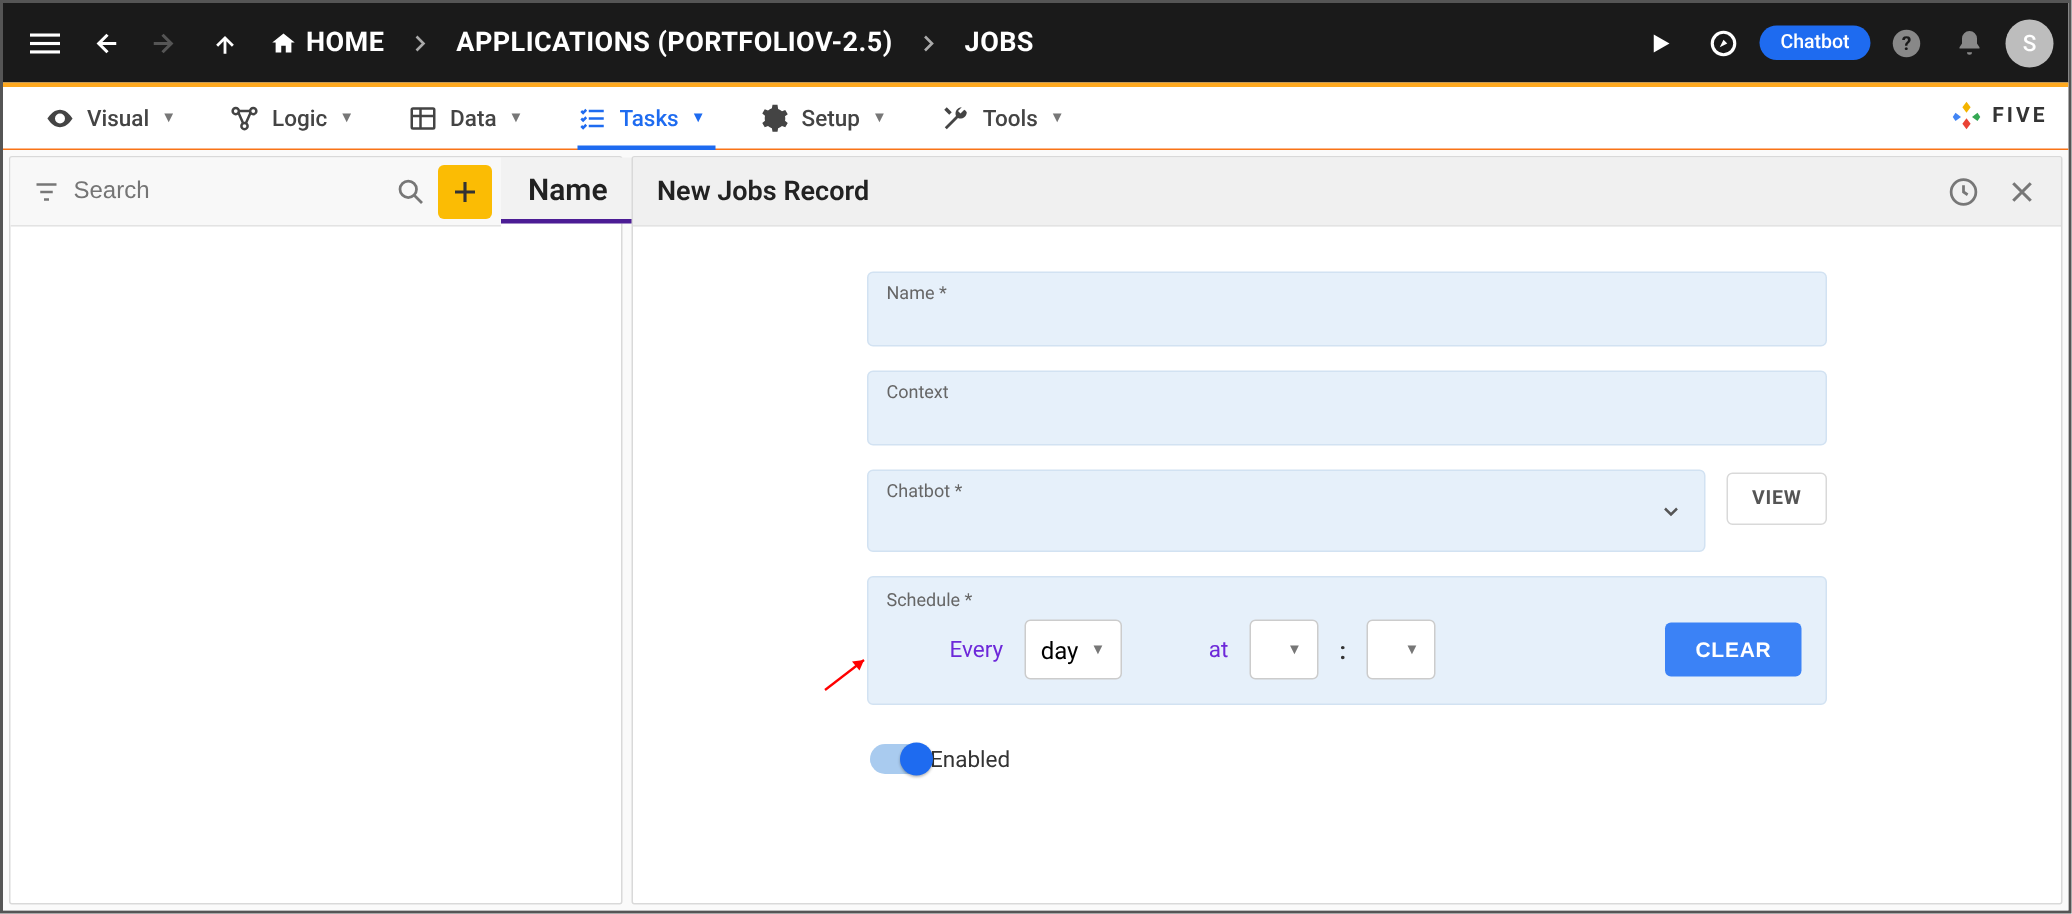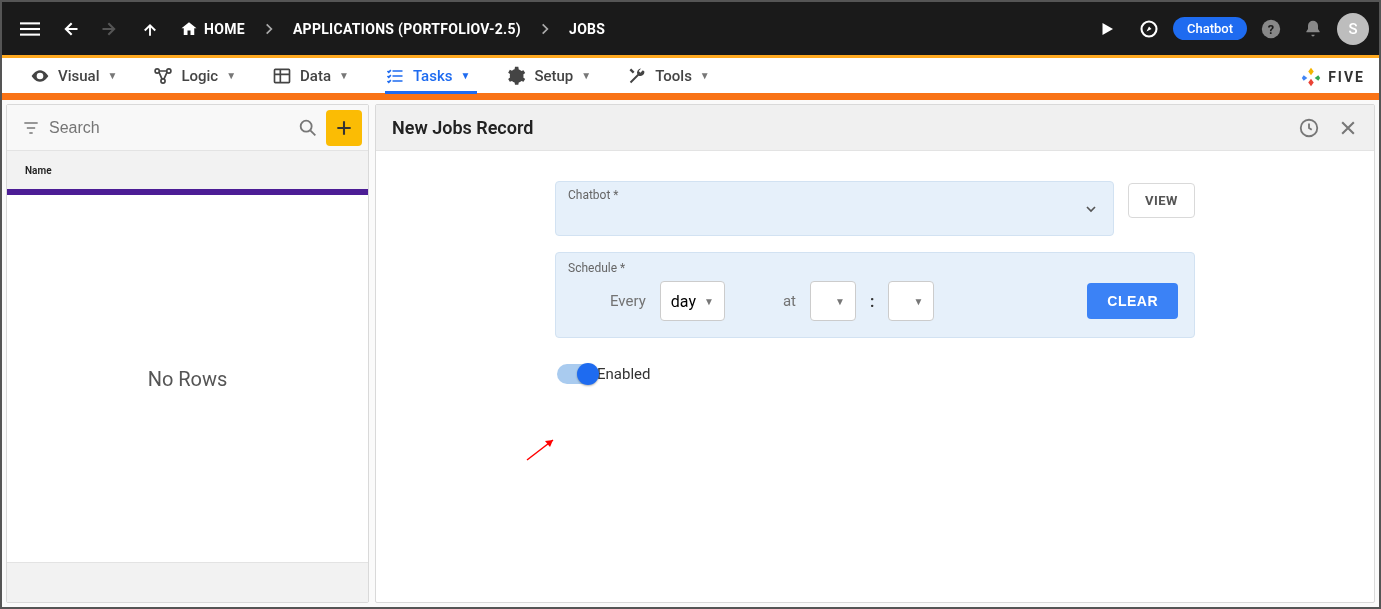--- a/index.html
+++ b/index.html
@@ -7,75 +7,75 @@
   body { border: 2px solid #555; position: relative; }
 
   
   .topbar {
     height: 53px; background: #1a1a1a; display: flex; align-items: center;
     color: #fff; padding: 0 10px;
   }
   .topbar-left { display: flex; align-items: center; gap: 4px; }
   .icon-btn { width: 36px; height: 36px; display:flex; align-items:center; justify-content:center; color:#fff; cursor:pointer; }
   .icon-btn.disabled { color:#555; }
-  .crumb { display:flex; align-items:center; font-size:14px; font-weight:700; letter-spacing:0.3px; color:#fff; padding: 0 8px; height:36px; cursor:pointer; }
+  .crumb { display:flex; align-items:center; font-size:18px; font-weight:700; letter-spacing:0.3px; color:#fff; padding: 0 8px; height:36px; cursor:pointer; }
   .crumb .home-ico { margin-right:6px; }
   .chev { width:24px; display:flex; align-items:center; justify-content:center; color:#aaa; }
   .topbar-right { margin-left:auto; display:flex; align-items:center; gap:6px; }
   .chatbot-btn {
     background:#1e6bf0; color:#fff; font-size:13px; font-weight:500;
     padding: 4px 14px; border-radius: 14px; cursor:pointer;text-align:center;
   }
   .avatar-circle {
     width:32px; height:32px; border-radius:50%; background:#bdbdbd; color:#fff;
     display:flex; align-items:center; justify-content:center; font-size:15px; font-weight:500;
   }
   .orange-strip { height:3px; background:#ffa91f; }
 
   
   .tabsbar {
     height:42px; display:flex; align-items:center; padding: 0 10px; position:relative;
-    border-bottom: 7px solid #f97316;
+    border-bottom: 1px solid #f97316;
   }
   .tab-item {
     display:flex; align-items:center; gap:8px; padding: 0 18px; height:100%;
     color:#444; font-size:15px; cursor:pointer; font-weight:500;
   }
   .tab-item.active { color:#1e6bf0; }
   .tab-item.active::after {
     content:""; position:absolute; bottom:-1px; height:3px; background:#1e6bf0;
     width:92px;
   }
   .tri { font-size:10px; color:#777; }
   .tab-item.active .tri { color:#1e6bf0; }
   .logo-right { position:absolute; right:14px; top:8px; display:flex; align-items:center; gap:6px; font-weight:700; letter-spacing:2px; color:#333; font-size:14px;}
   .logo-right svg { width:22px; height:22px; }
 
   
   .workspace { display:flex; height: calc(609px - 53px - 3px - 42px - 4px); padding: 4px; gap:6px; background:#fafafa;}
   .panel { border:1px solid #d9d9d9; background:#fff; border-radius:2px; }
 
   
-  .left-panel { width:363px; display:flex; flex-direction:column; }
+  .left-panel { width:409px; display:flex; flex-direction:row; }
   .search-row {
     height:46px; display:flex; align-items:center; padding: 0 6px; border-bottom:1px solid #e3e3e3;
     background:#f8f8f8;
   }
   .filter-ico, .search-ico { width:36px; height:36px; display:flex; align-items:center; justify-content:center; color:#777; cursor:pointer; }
   .search-input {
     flex:1; border:none; background:transparent; font-size:16px; color:#333; outline:none;
   }
   .add-btn {
     width:36px; height:36px; border-radius:4px; background:#fbbc04; color:#333;
     display:flex; align-items:center; justify-content:center; font-size:24px; font-weight:400; cursor:pointer;
   }
   .col-header {
     height:44px; display:flex; align-items:center; padding: 0 18px;
-    background:#f2f2f2; font-size:10px; font-weight:600; color:#222;
-    border-bottom: 6px solid #4c1d95;
+    background:#f2f2f2; font-size:20px; font-weight:600; color:#222;
+    border-bottom: 3px solid #4c1d95;
   }
   .list-body {
     flex:1; display:flex; align-items:center; justify-content:center;
     color:#555; font-size:20px;
   }
   .left-footer { height:40px; background:#f2f2f2; border-top:1px solid #e3e3e3; }
 
   
   .right-panel { flex:1; display:flex; flex-direction:column; }
   .detail-header {
@@ -105,21 +105,21 @@
     border:1px solid #d9d9d9; background:#fff; color:#555; font-size:13px; font-weight:700;
     letter-spacing:0.5px; padding: 9px 16px; border-radius:4px; cursor:pointer; margin-top:2px;
   }
 
   .schedule-box {
     background:#e6f0fa; border:1px solid #d2e2f2; border-radius:4px;
     padding: 28px 16px 16px 16px; position:relative; margin-bottom:26px;
   }
   .schedule-box .field-label { top:8px; left:12px;}
   .sched-row { display:flex; align-items:center; gap:14px; padding-left:38px;}
-  .sched-text { font-size:15px; color:#737373; }
+  .sched-text { font-size:15px; color:#6d28d9; }
   .picker {
     background:#fff; border:1px solid #ccc; border-radius:4px; height:40px;
     display:flex; align-items:center; padding: 0 10px; gap:8px; cursor:pointer; min-width:46px;justify-content:space-between;
   }
   .picker .tri2 { font-size:10px; color:#777; }
   .colon { font-size:16px; color:#333; font-weight:600;}
   .spacer-flex { flex:1; }
   .clear-btn {
     background:#3b82f6; color:#fff; font-size:14px; font-weight:700; letter-spacing:0.5px;
     padding: 10px 20px; border-radius:4px; cursor:pointer; border:none;
@@ -335,21 +335,29 @@
     </div>
 
     <div class="form-area">
       <div class="form-col">
 
         <svg class="arrow-annot" width="34" height="28" viewBox="0 0 34 28">
           <line x1="2" y1="26" x2="28" y2="6" stroke="#ff0000" stroke-width="1.5"></line>
           <polygon points="28,6 20,7 25,13" fill="#ff0000"></polygon>
         </svg>
 
-
+        <div class="field field-tall">
+          <span class="field-label">Name *</span>
+          <div class="field-input-stub"></div>
+        </div>
+
+        <div class="field field-tall">
+          <span class="field-label">Context</span>
+          <div class="field-input-stub"></div>
+        </div>
 
         <div class="row-action">
           <div class="field">
             <span class="field-label">Chatbot *</span>
             <span class="dd-ico">
               <svg width="16" height="16" viewBox="0 0 24 24" fill="none" stroke="currentColor" stroke-width="2.5">
                   <path d="M6 9l6 6 6-6"></path>
                 </svg>
             </span>
           </div>

